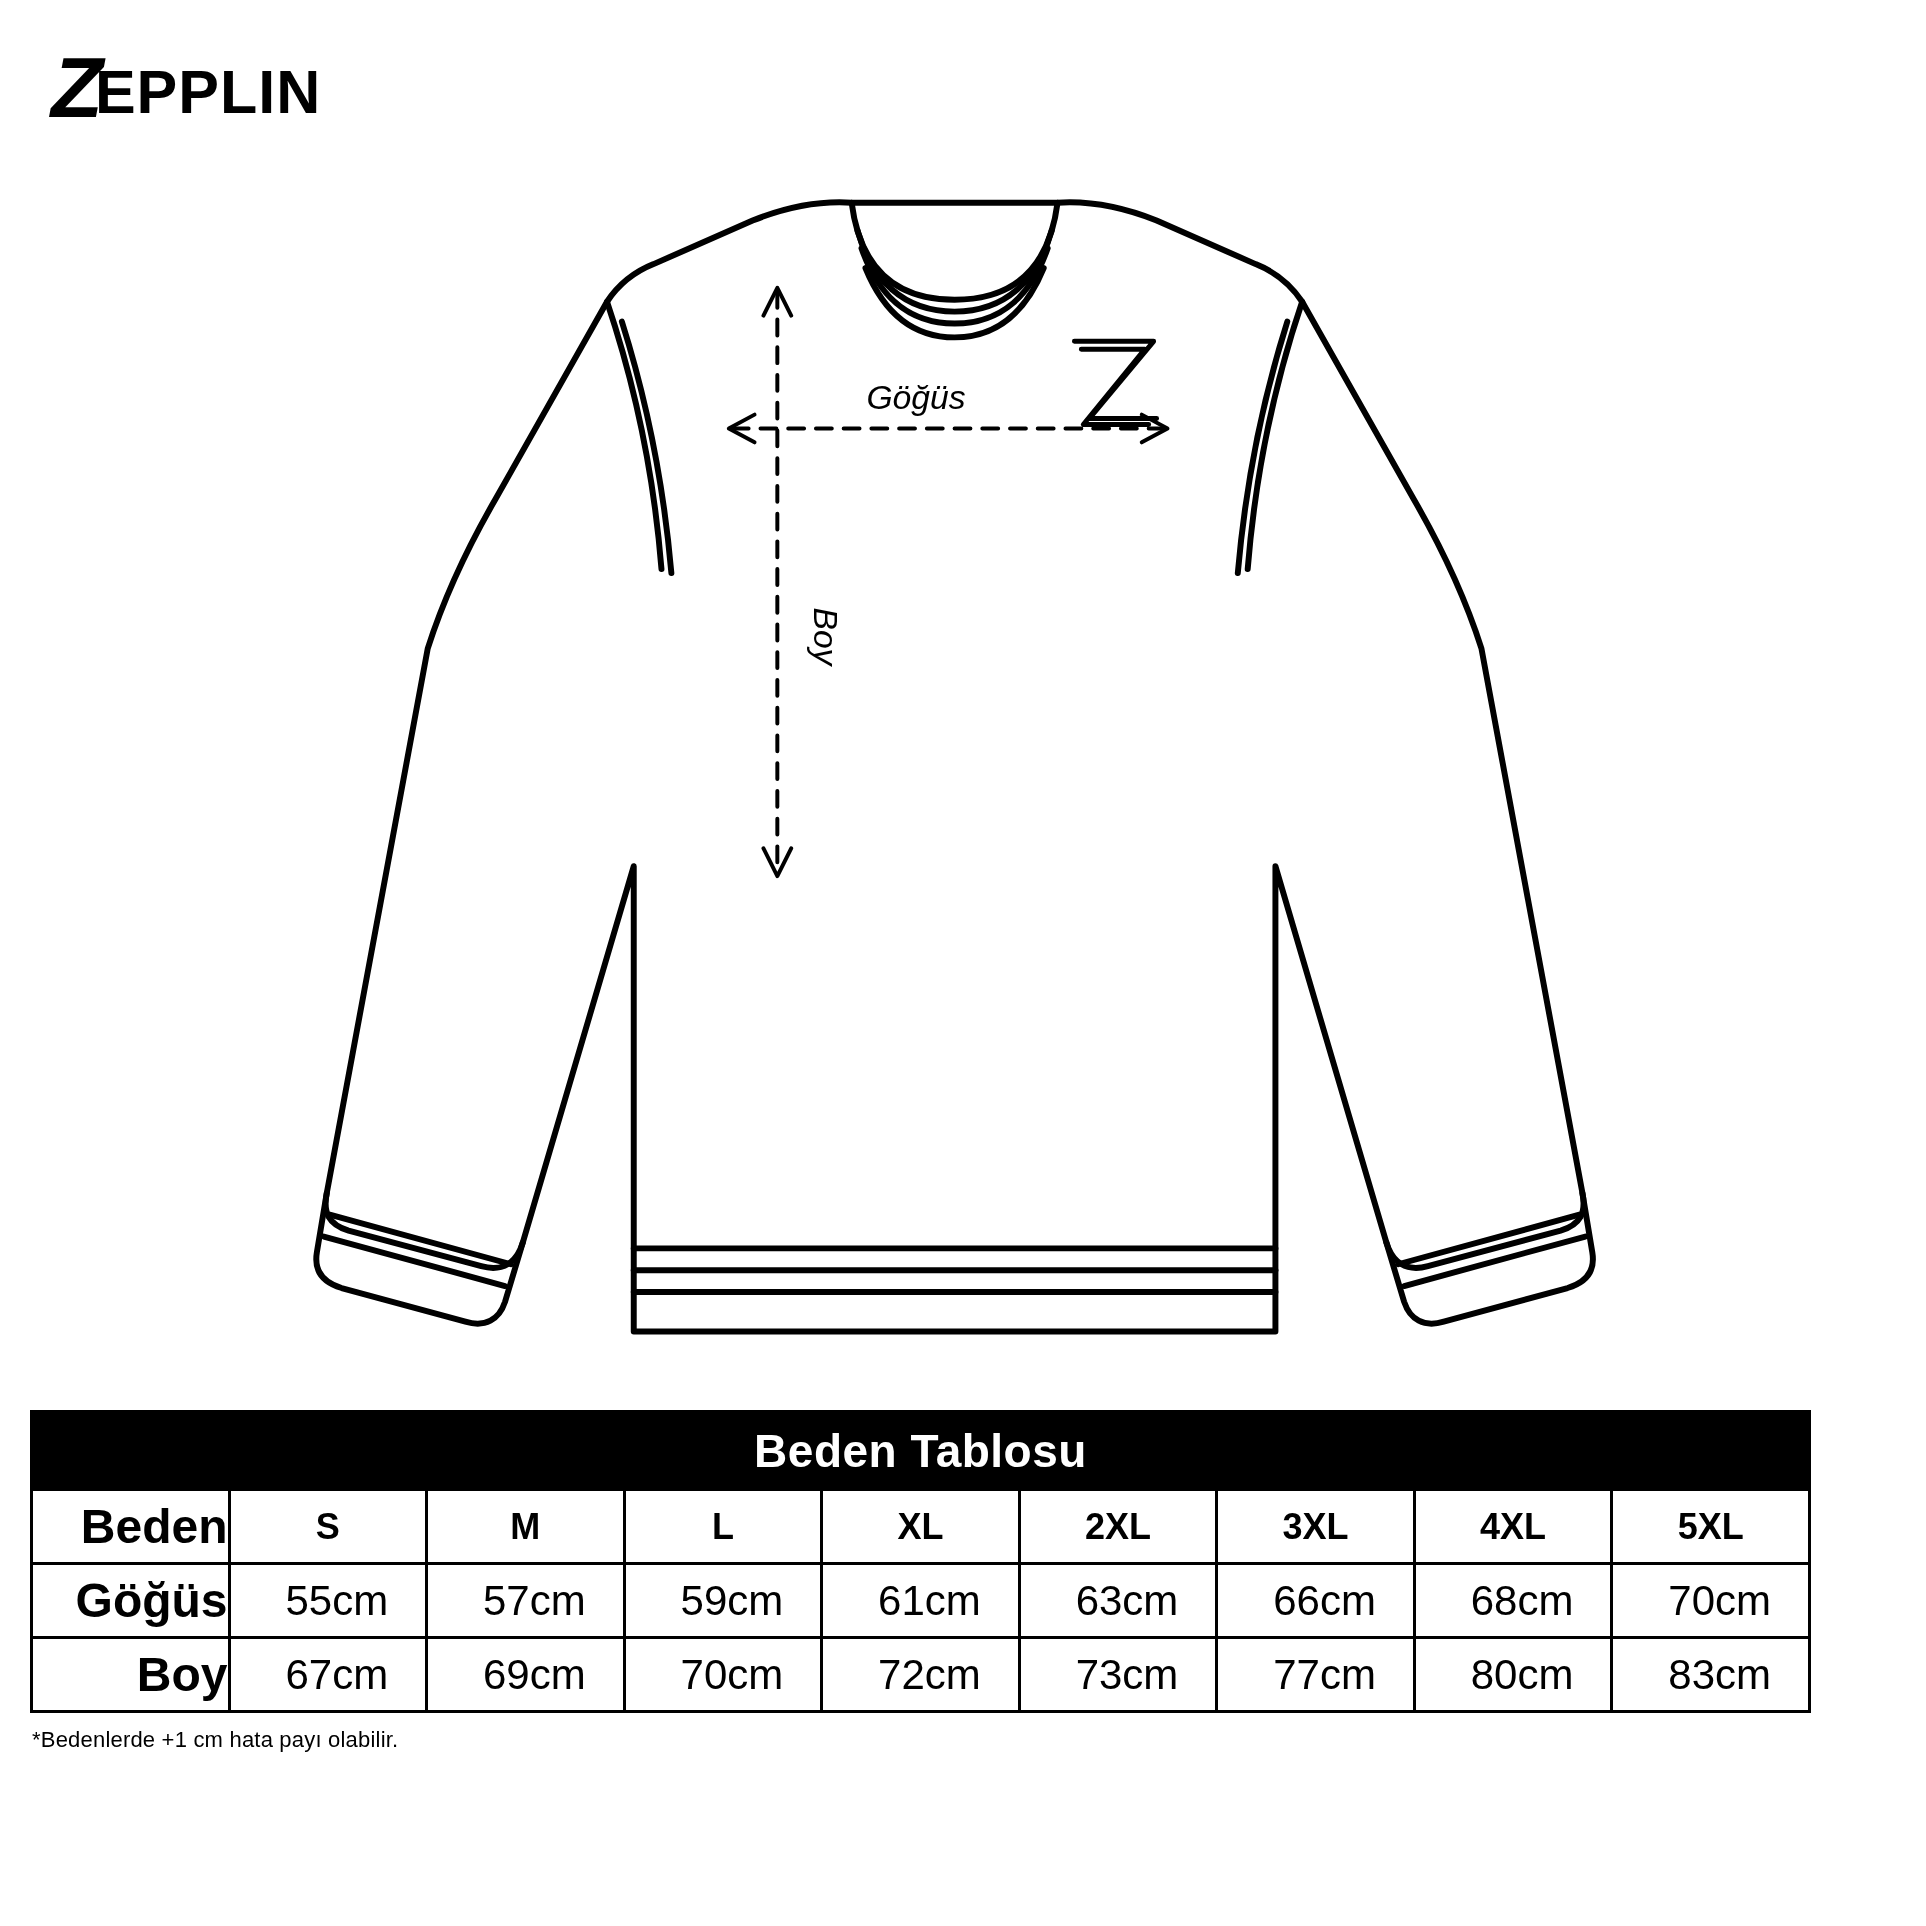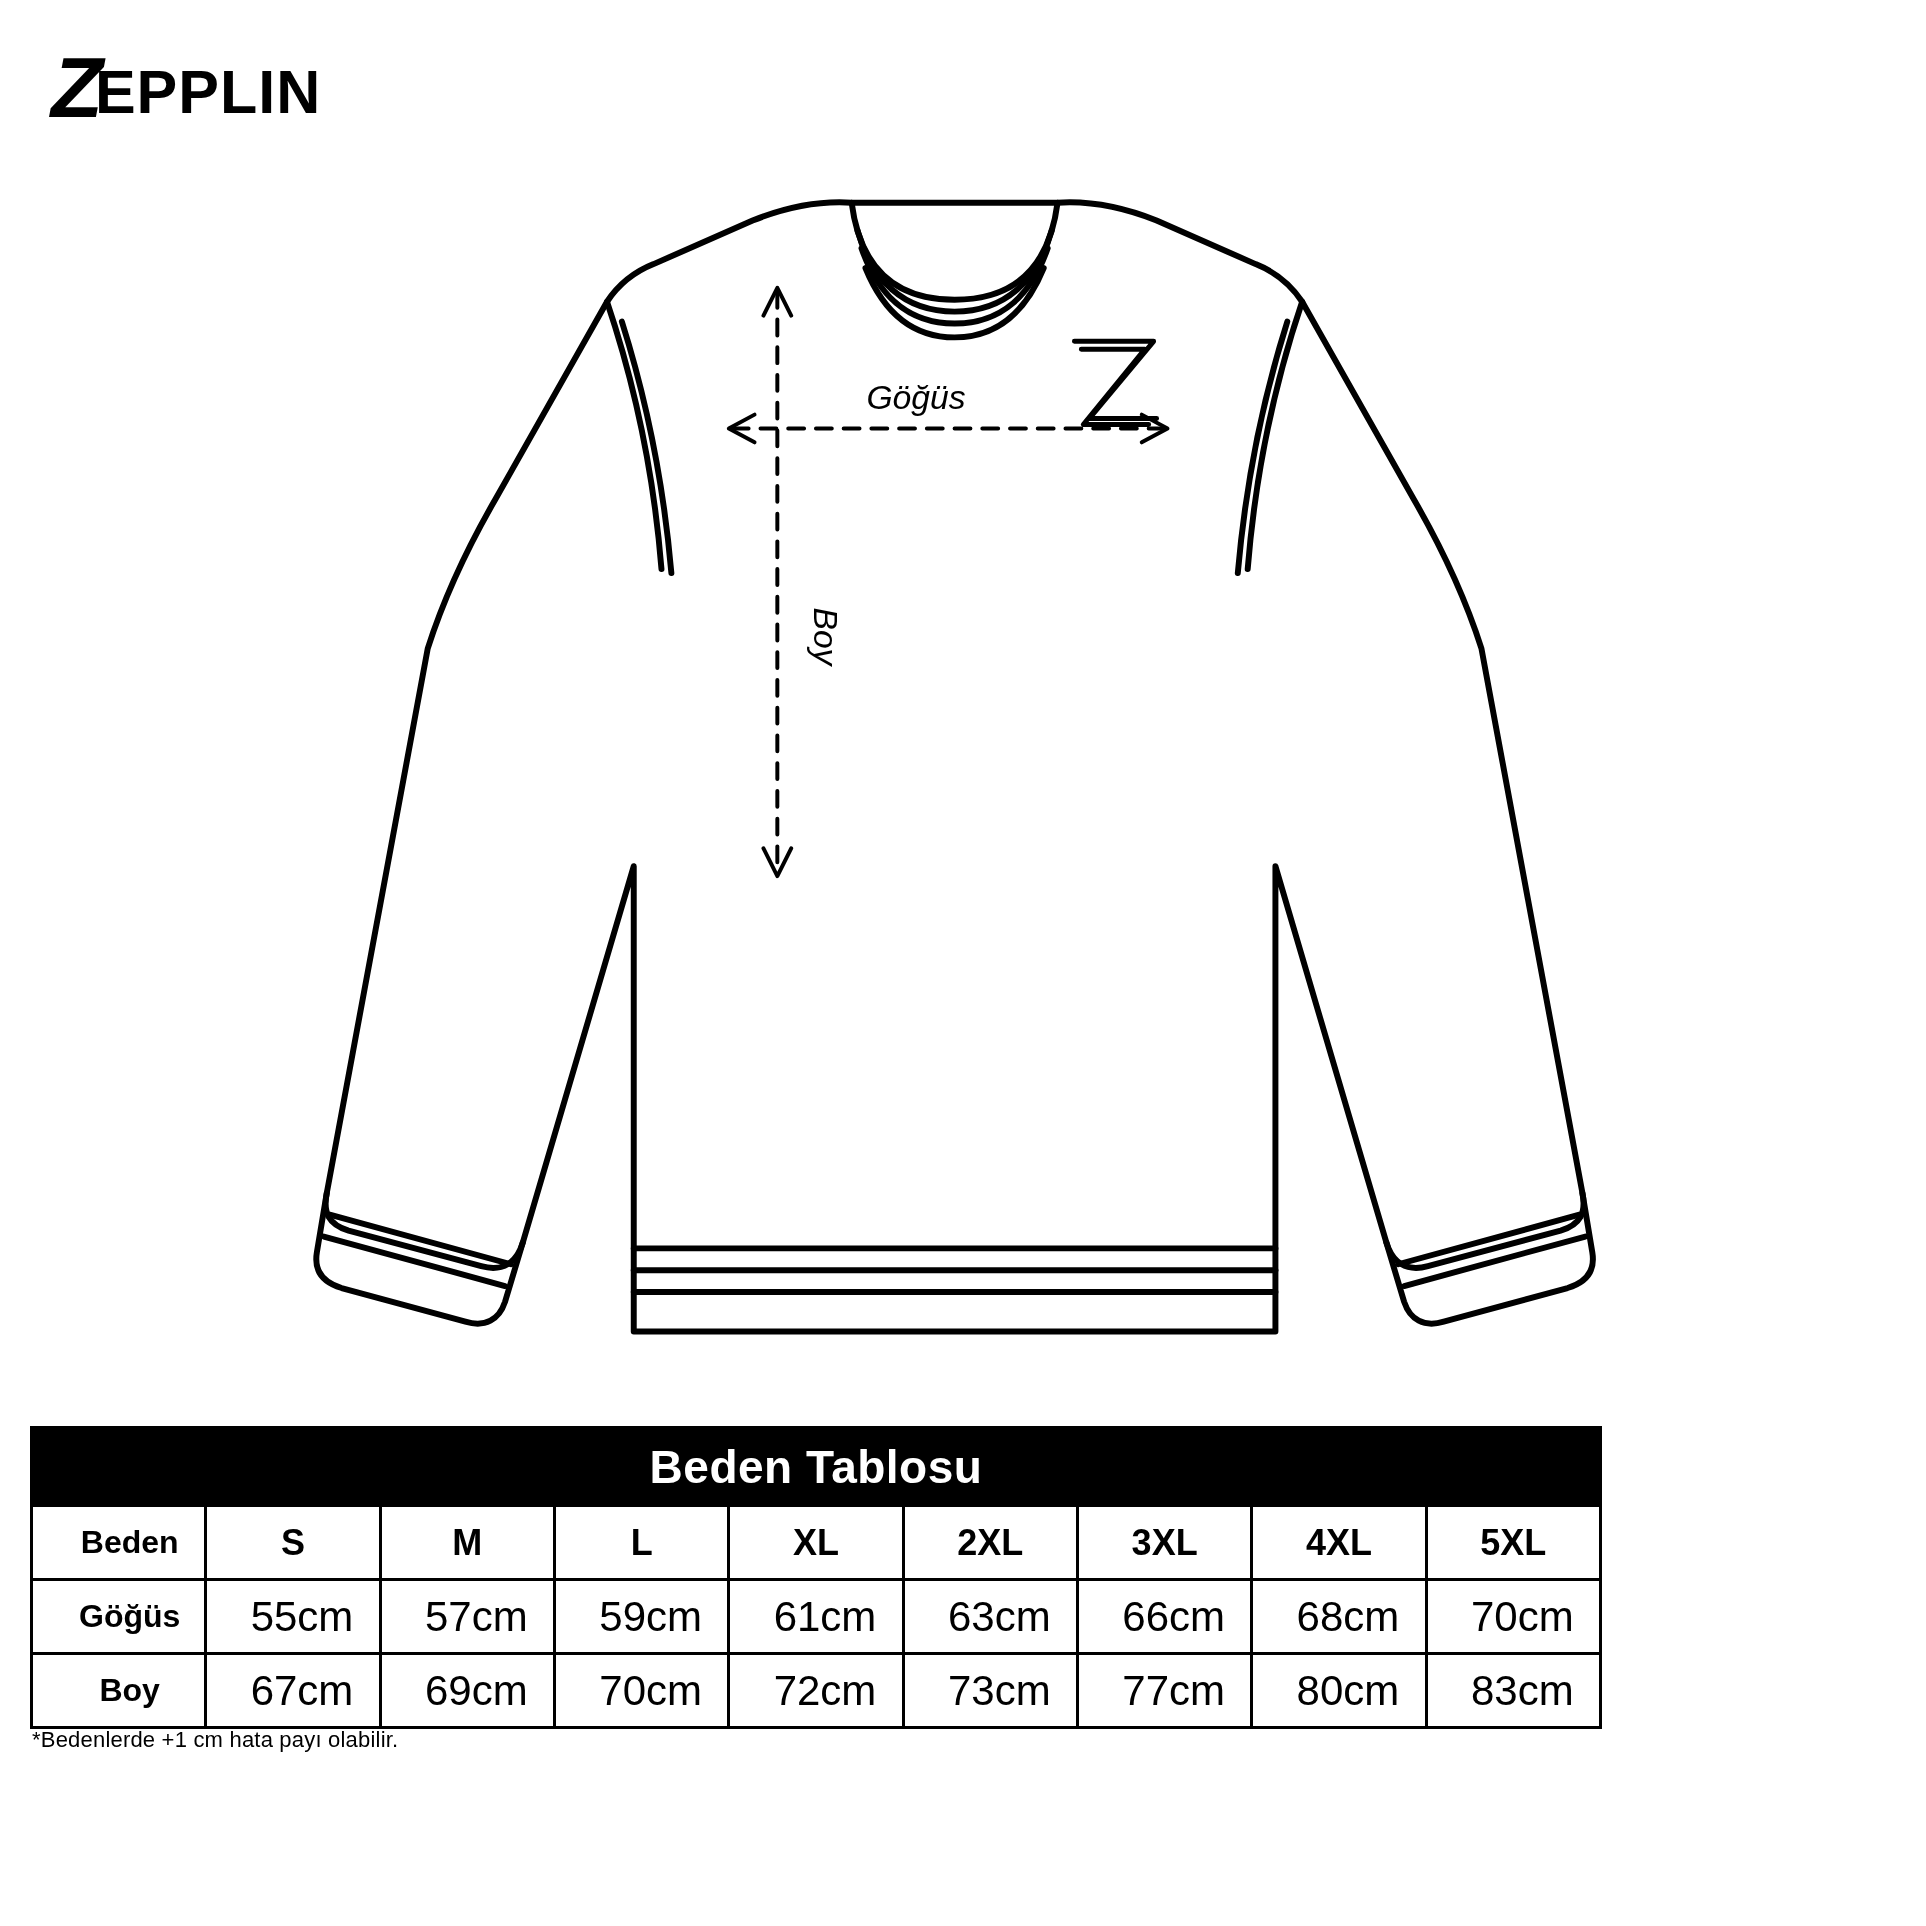--- a/index.html
+++ b/index.html
@@ -85,44 +85,43 @@
 
   
   #size-table-wrap {
     position: absolute;
     left: 30px;
     top: 1410px;
     width: 1869px;
   }
   table.size-table {
     border-collapse: collapse;
-    width: 1572px;
+    width: 1781px;
     table-layout: fixed;
-    margin-top: 16px;
   }
   table.size-table td, table.size-table th {
     border: 3px solid #000000;
     padding: 0;
     margin: 0;
   }
   .table-title-cell {
     background: #000000;
     color: #ffffff;
     text-align: center;
     font-size: 46px;
     font-weight: bold;
     height: 75px;
     letter-spacing: 0.5px;
   }
   .row-head {
-    font-size: 32px;
+    font-size: 48px;
     font-weight: bold;
     padding-left: 22px !important;
     height: 71px;
-    text-align: center;
+    text-align: right;
     white-space: nowrap;
   }
   .col-head {
     font-size: 36px;
     font-weight: bold;
     text-align: center;
     height: 71px;
   }
   .data-cell {
     font-size: 42px;

